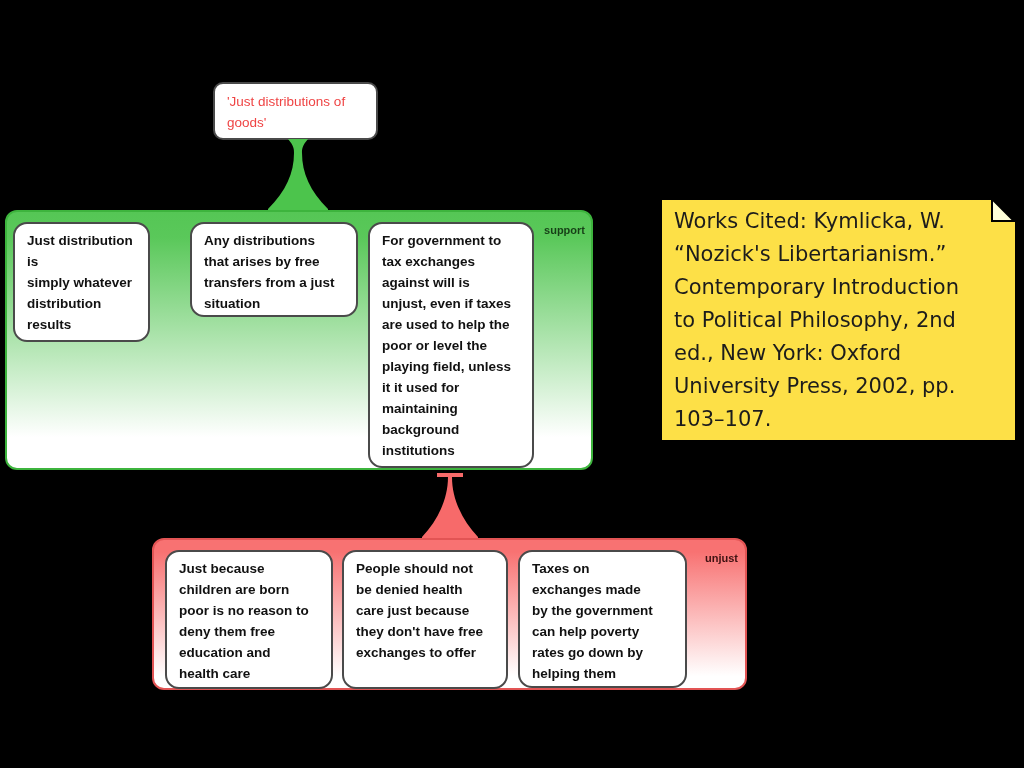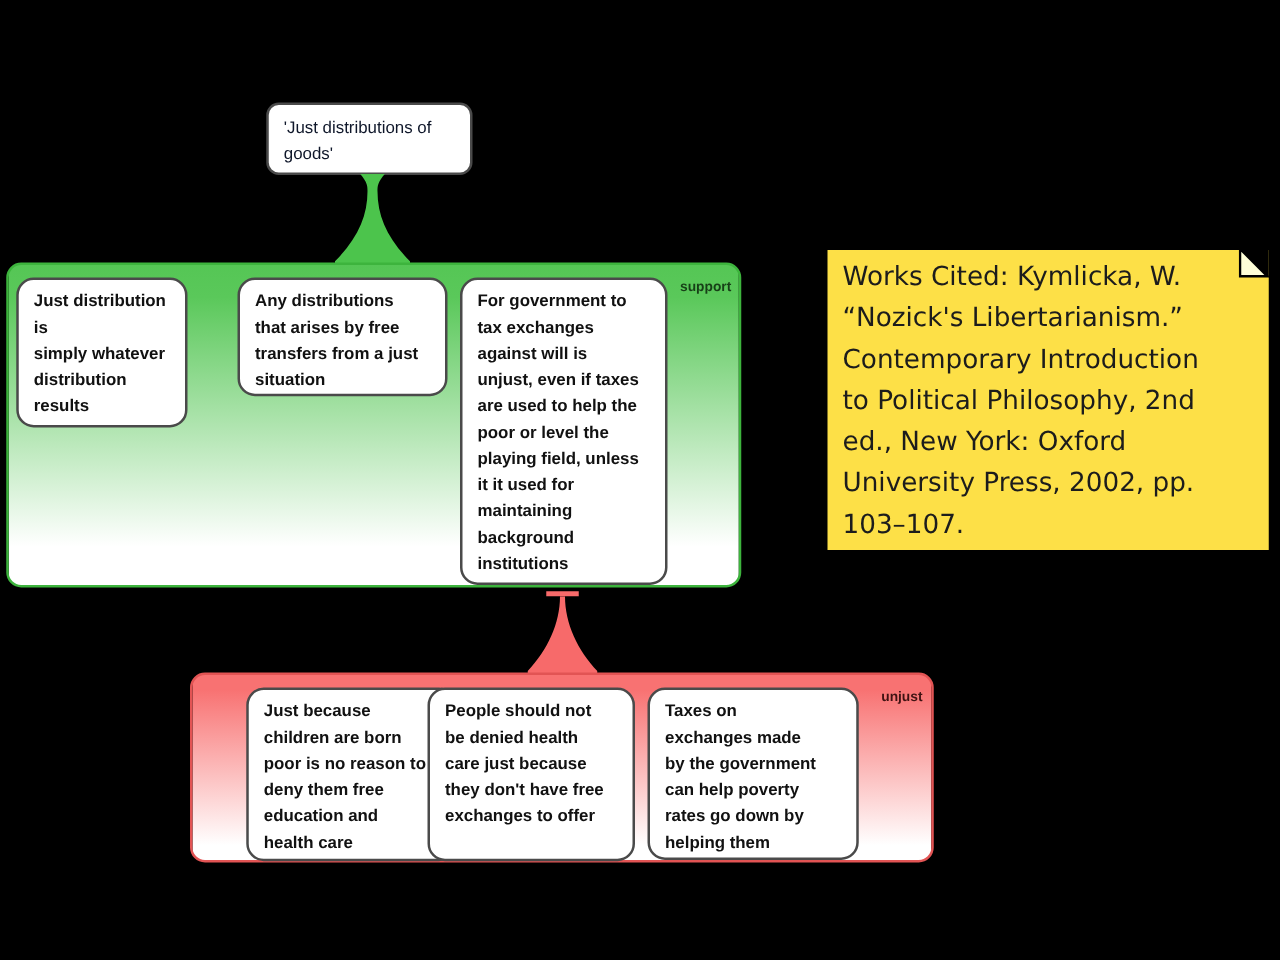--- a/index.html
+++ b/index.html
@@ -13,21 +13,21 @@
   .abs { position: absolute; }
   .pre { white-space: pre-line; }
 
   
   .claim-node {
     left: 213px; top: 82px; width: 165px; height: 58px;
     background: #ffffff;
     border: 2px solid #4a4a4a;
     border-radius: 10px;
     padding: 7px 8px 6px 12px;
-    font-size: 13.5px; line-height: 21px; color: #0f172a;
+    font-size: 13.5px; line-height: 21px; color: #ef4444;
   }
 
   
   .connector-svg { display: block; }
   .oppose-bar {
     left: 437px; top: 473px; width: 26px; height: 4px;
     background: #f76a6a;
   }
 
   
@@ -58,21 +58,21 @@
     background: #ffffff;
     border: 2px solid #4a4a4a;
     border-radius: 14px;
     padding: 6px 8px 4px 12px;
     font-size: 13.5px; line-height: 21px; color: #111111;
     overflow: hidden;
   }
   .g-box1 { left: 6px;   top: 10px; width: 137px; height: 120px; }
   .g-box2 { left: 183px; top: 10px; width: 168px; height: 95px;  }
   .g-box3 { left: 361px; top: 10px; width: 166px; height: 246px; }
-  .r-box1 { left: 11px;  top: 10px; width: 168px; height: 139px; margin-left: 32px; }
+  .r-box1 { left: 11px;  top: 10px; width: 168px; height: 139px; }
   .r-box2 { left: 188px; top: 10px; width: 166px; height: 139px; }
   .r-box3 { left: 364px; top: 10px; width: 169px; height: 138px; }
 
   
   .note {
     left: 660px; top: 198px; width: 357px; height: 244px;
     background: #fde047;
     border: 2px solid #000000;
     border-radius: 2px;
     padding: 5px 10px 4px 12px;

